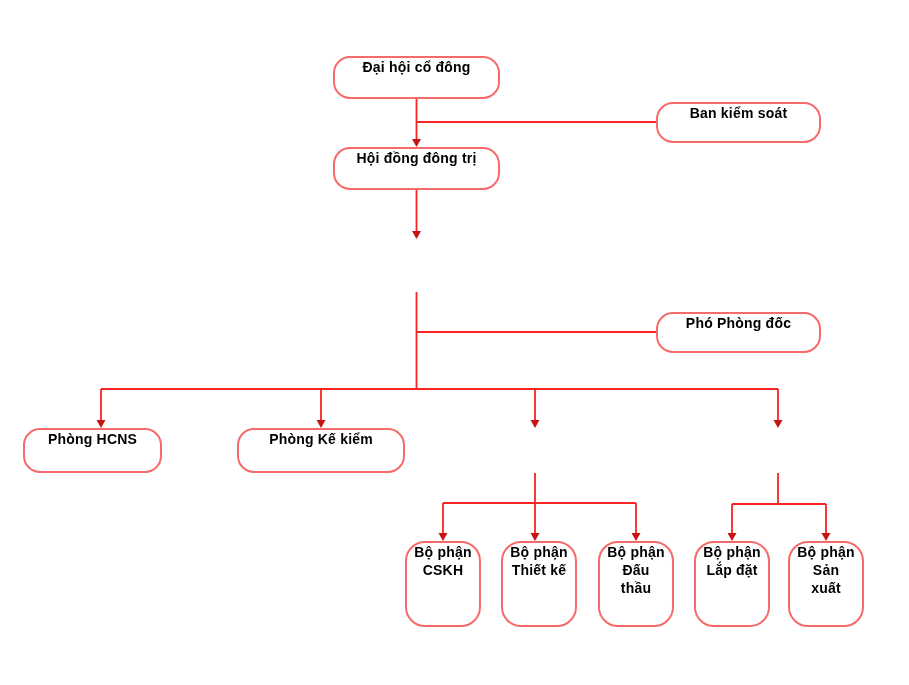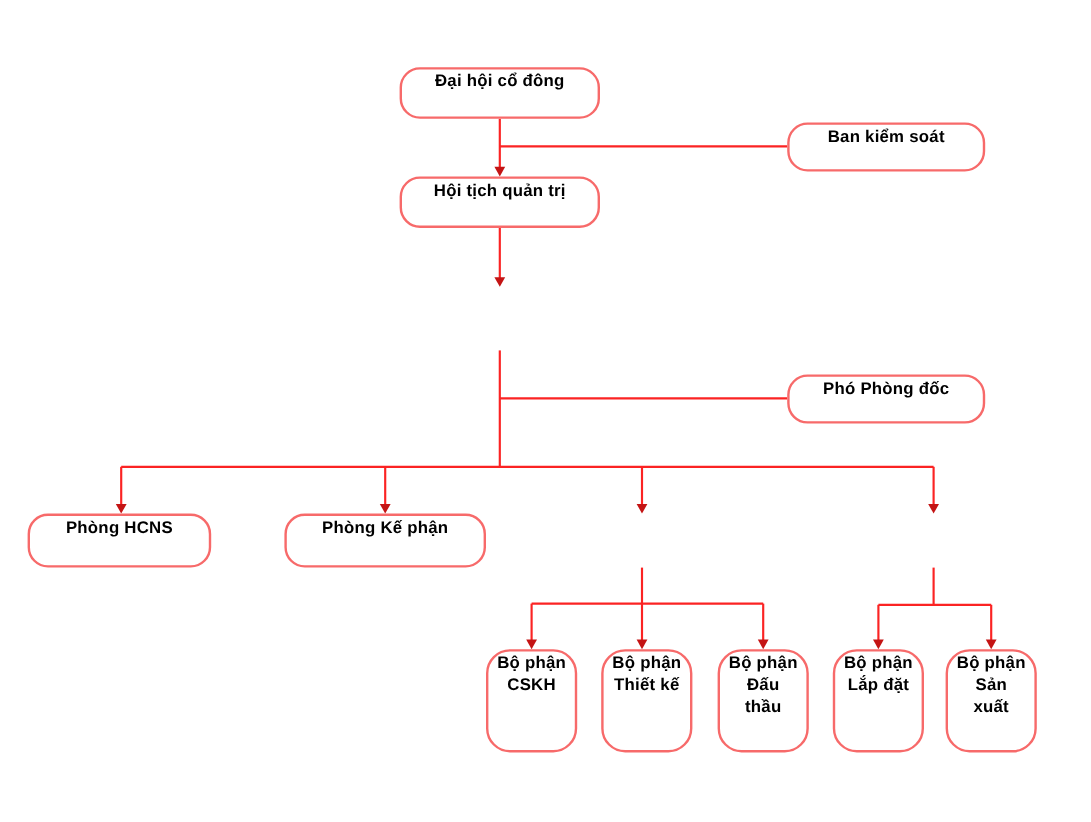--- a/index.html
+++ b/index.html
@@ -105,34 +105,34 @@
 
   <div class="node wide" style="left:333px;top:56px;width:167px;height:43px">
     <span class="node-label">Đại hội cổ đông</span>
   </div>
 
   <div class="node wide" style="left:656px;top:102px;width:165px;height:41px">
     <span class="node-label">Ban kiểm soát</span>
   </div>
 
   <div class="node wide" style="left:333px;top:147px;width:167px;height:43px">
-    <span class="node-label">Hội tịch quản trị</span>
+    <span class="node-label">Hội đồng đông trị</span>
   </div>
 
 
   <div class="node wide" style="left:656px;top:312px;width:165px;height:41px">
     <span class="node-label">Phó Phòng đốc</span>
   </div>
 
-  <div class="node wide" style="left:23px;top:428px;width:153px;height:45px">
+  <div class="node wide" style="left:23px;top:428px;width:139px;height:45px">
     <span class="node-label">Phòng HCNS</span>
   </div>
 
   <div class="node wide" style="left:237px;top:428px;width:168px;height:45px">
-    <span class="node-label">Phòng Kế phận</span>
+    <span class="node-label">Phòng Kế kiểm</span>
   </div>
 
 
 
   <div class="node small" style="left:405px;top:541px;width:76px;height:86px">
     <span class="node-label">Bộ phận
 CSKH</span>
   </div>
 
   <div class="node small" style="left:501px;top:541px;width:76px;height:86px">

